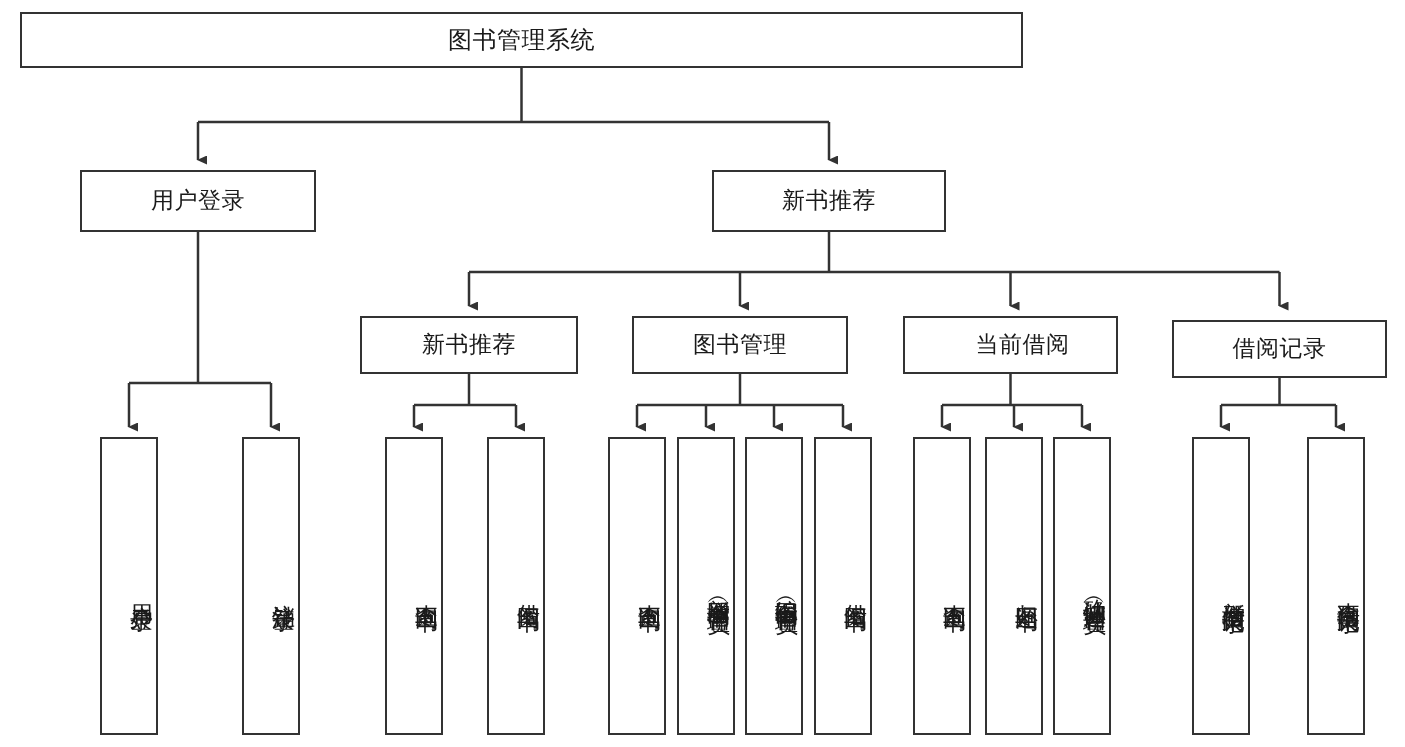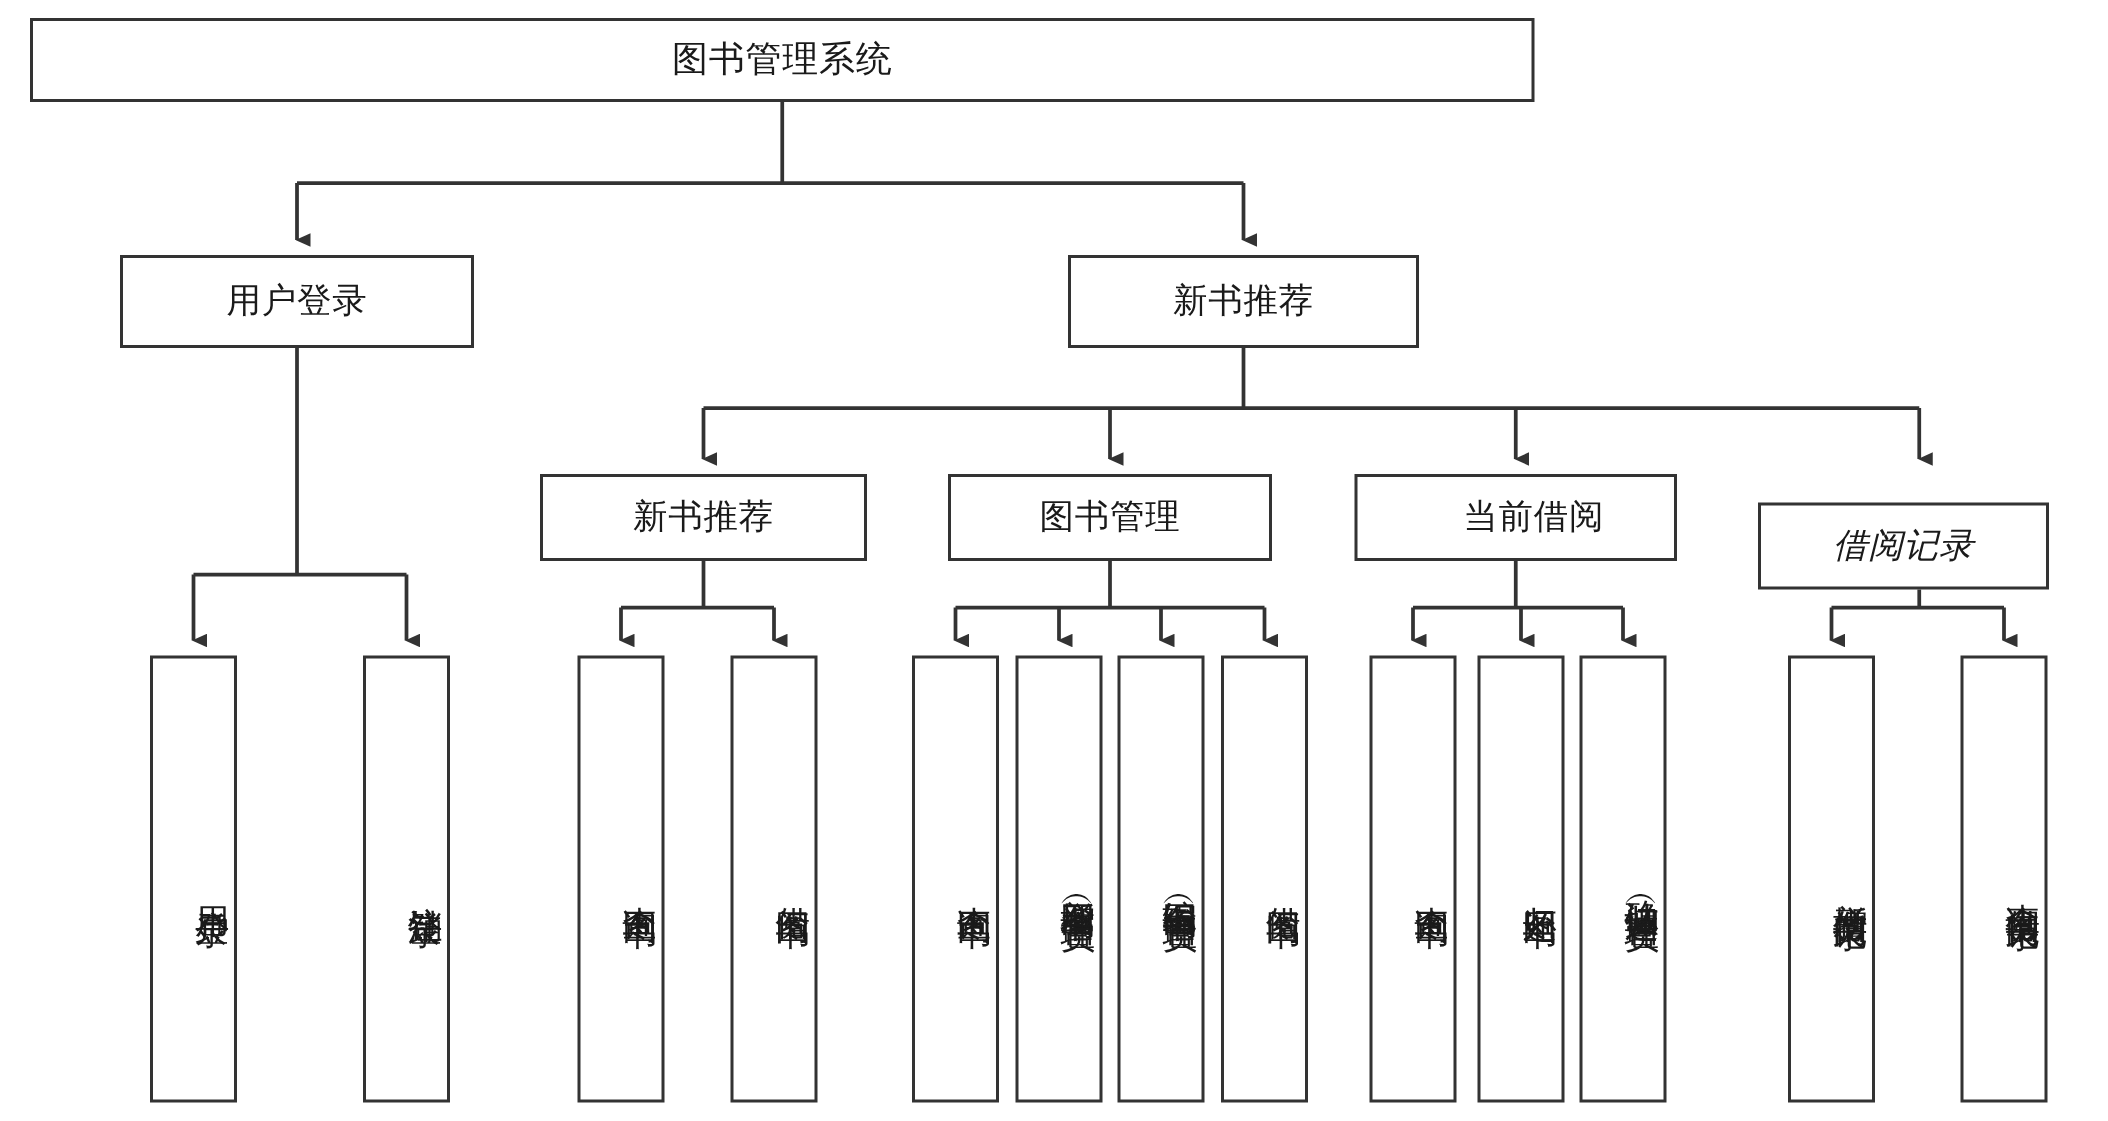--- a/index.html
+++ b/index.html
@@ -121,21 +121,21 @@
       </div>
       <div class="node horiz" style="left: 360px; top: 316px; width: 218px; height: 58px;">
         <span>新书推荐</span>
       </div>
       <div class="node horiz" style="left: 632px; top: 316px; width: 216px; height: 58px;">
         <span>图书管理</span>
       </div>
       <div class="node horiz" style="left: 903px; top: 316px; width: 215px; height: 58px; padding-left: 24px;">
         <span>当前借阅</span>
       </div>
-      <div class="node horiz" style="left: 1172px; top: 335px; width: 194px; height: 58px; font-style: italic;">
+      <div class="node horiz" style="left: 1172px; top: 320px; width: 215px; height: 58px;">
         <span>借阅记录</span>
       </div>
       <div class="node vert" style="left: 100px; top: 437px; width: 58px; height: 298px;">
         <span>用户登录</span>
       </div>
       <div class="node vert" style="left: 242px; top: 437px; width: 58px; height: 298px;">
         <span>注销登录</span>
       </div>
       <div class="node vert" style="left: 385px; top: 437px; width: 58px; height: 298px;">
         <span>查询图书</span>

